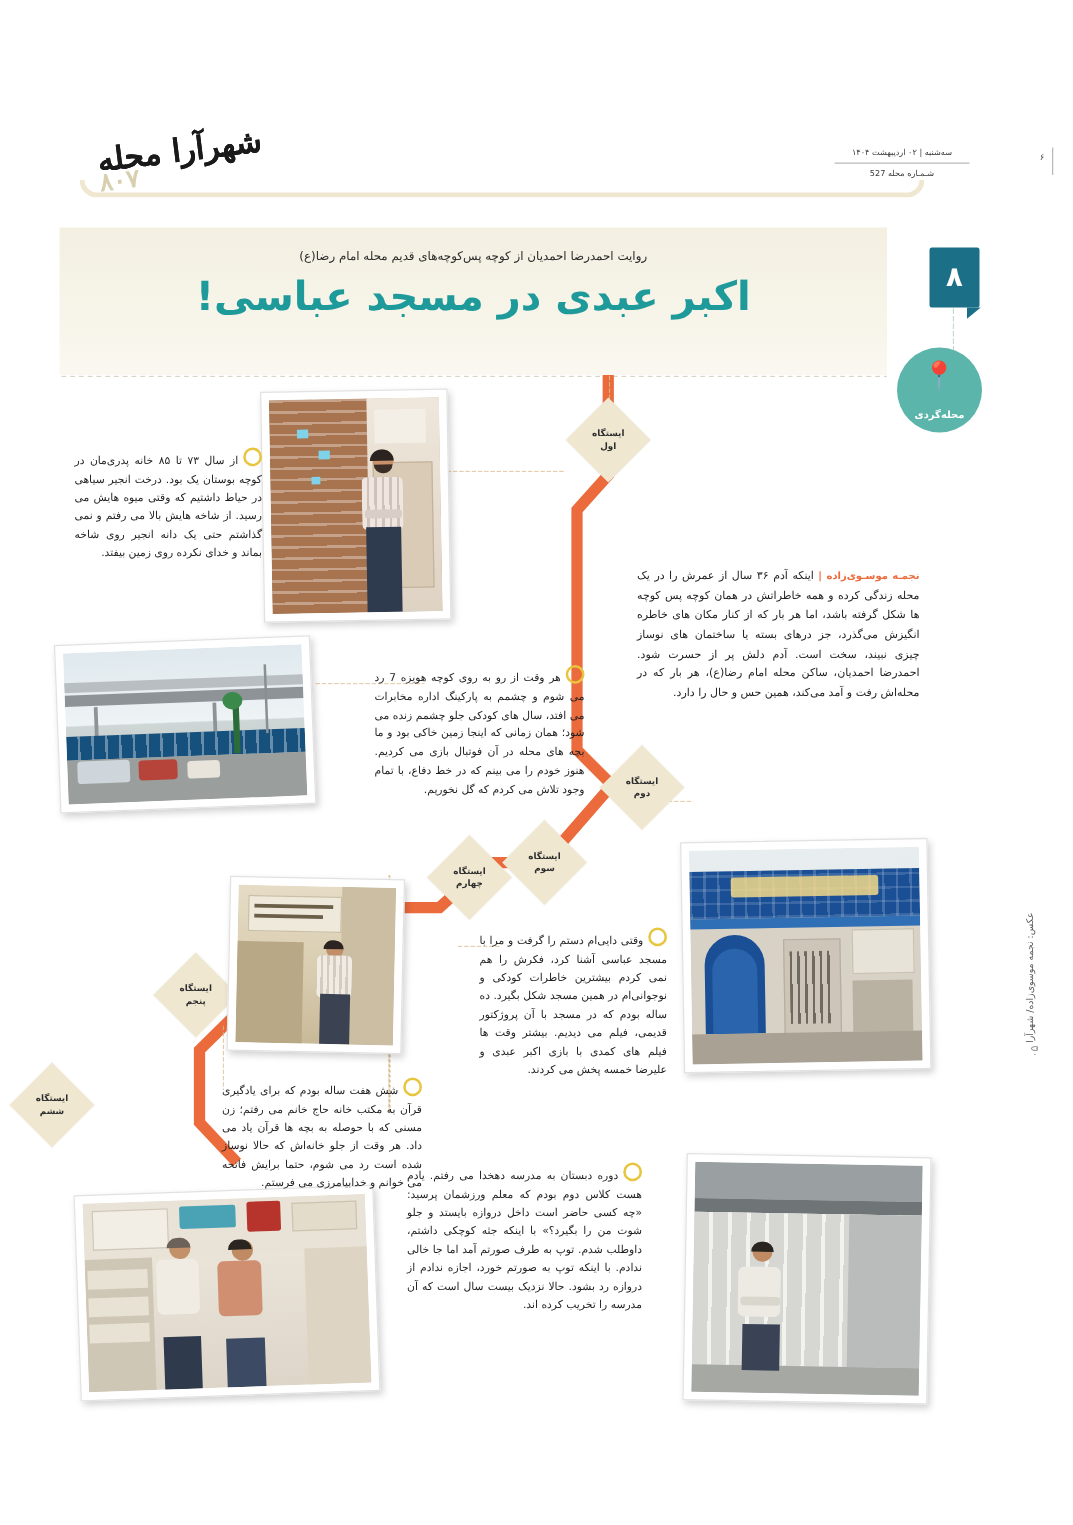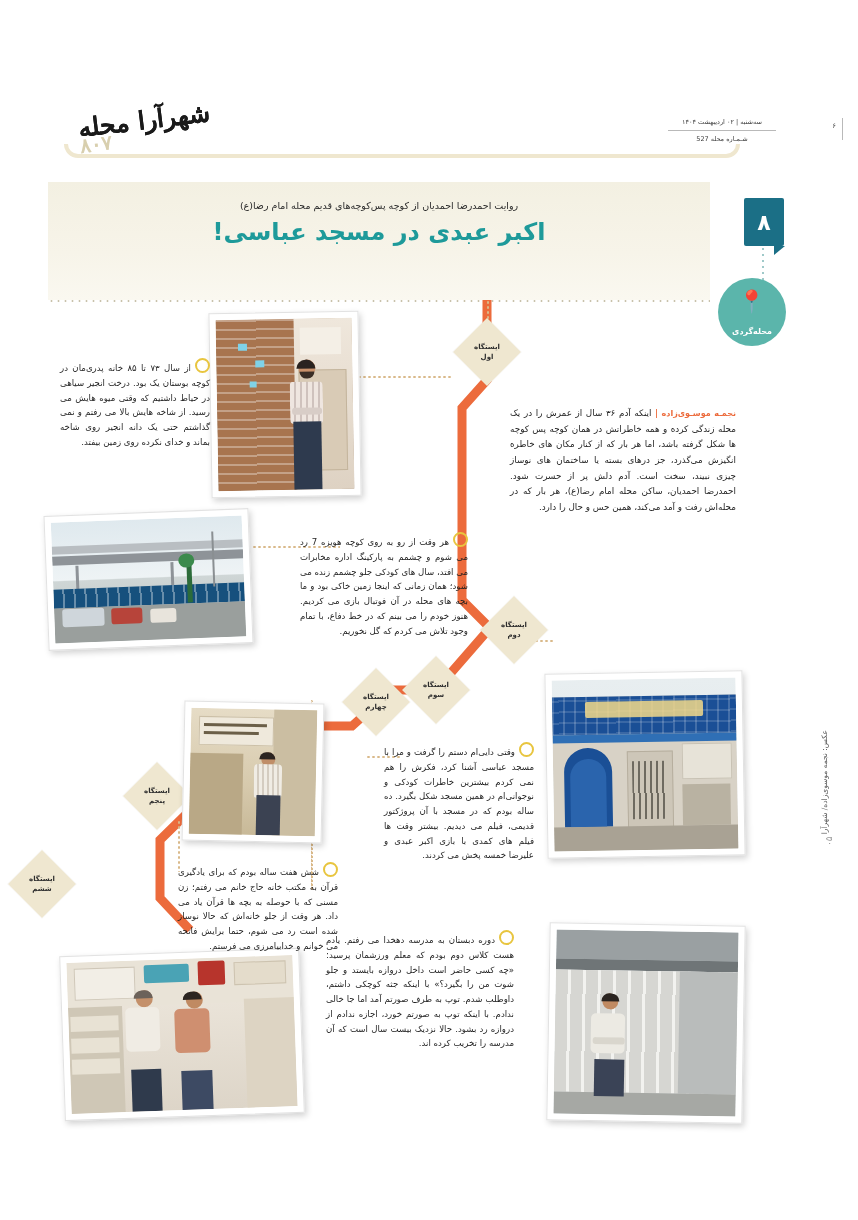--- a/index.html
+++ b/index.html
@@ -48,21 +48,21 @@
   .hero{
     position:absolute;left:48px;top:182px;width:662px;height:118px;
     background:linear-gradient(180deg,#f3f0e2 0%,#f7f4e9 60%,#faf8f0 100%);
   }
   .kicker{
     position:absolute;right:0;left:0;top:18px;text-align:center;
     font-size:9.5px;color:#2b2b2b;letter-spacing:0;
   }
   .headline{
     position:absolute;right:0;left:0;top:34px;text-align:center;
-    font-size:24px;font-weight:bold;color:#1e9a9a;line-height:1.35;
+    font-size:32px;font-weight:bold;color:#1e9a9a;line-height:1.35;
   }
   .dotline{
     position:absolute;left:48px;top:300px;width:662px;height:2px;
     background-image:radial-gradient(#c9c2ab 40%,transparent 41%);
     background-size:7px 2px;background-repeat:repeat-x;
   }
 
   
   .pagetab{
     position:absolute;left:744px;top:198px;width:40px;height:48px;
@@ -126,21 +126,21 @@
   .sky{position:absolute;inset:0;}
   .fig{position:absolute;}
 
   
   .tblock{position:absolute;font-size:8.6px;line-height:1.72;color:#1f1f1f;text-align:justify;}
   .tblock .bullet{
     display:inline-block;width:11px;height:11px;border-radius:50%;
     border:2.4px solid #e8c53f;margin-left:4px;vertical-align:-2px;
   }
   .lead{
-    position:absolute;font-size:8.8px;line-height:1.78;color:#1f1f1f;text-align:justify;
+    position:absolute;font-size:8.8px;line-height:1.78;color:#1f1f1f;text-align:justify;margin-top:48px;
   }
   .lead .by{color:#ec6b3c;font-weight:bold;font-size:8px;}
 
   .dotconn{
     position:absolute;
     background-image:radial-gradient(#d9b98a 45%,transparent 46%);
     background-repeat:repeat-x;background-size:5px 2px;height:2px;
   }
   .dotconn.v{
     background-image:radial-gradient(#d9b98a 45%,transparent 46%);

